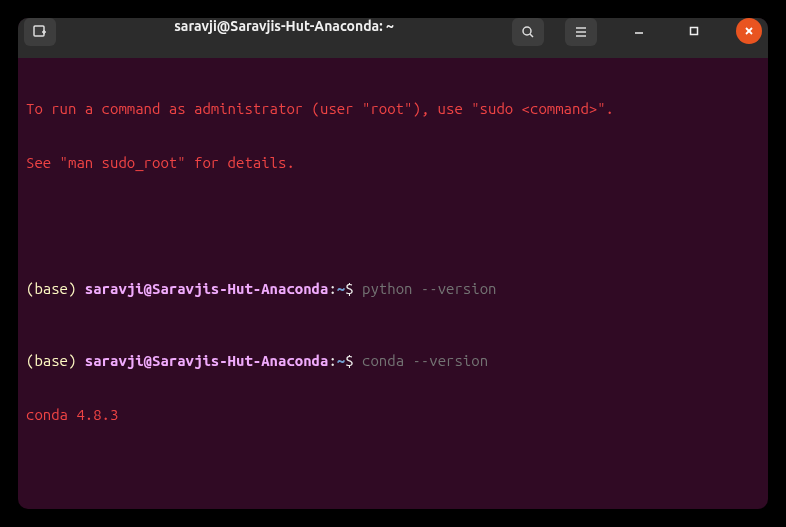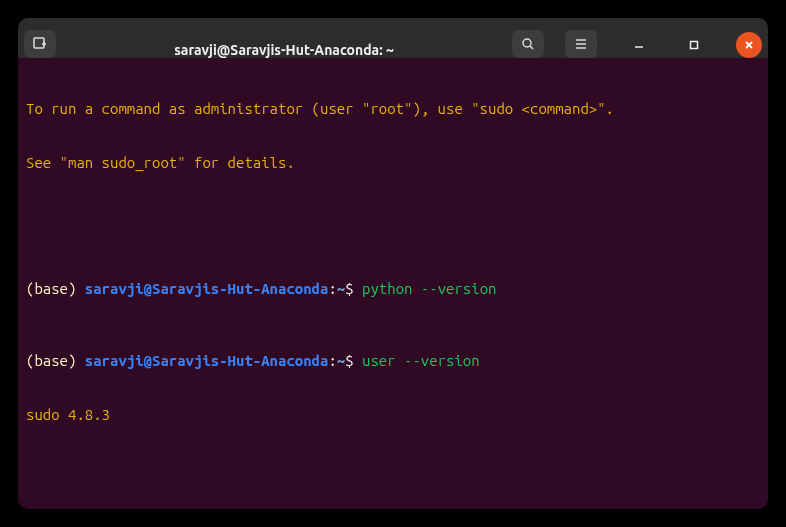--- a/index.html
+++ b/index.html
@@ -17,21 +17,21 @@
       border-radius: 10px;
       overflow: hidden;
       box-shadow: 0 4px 20px rgba(0,0,0,0.5);
       display: flex;
       flex-direction: column;
     }
     .titlebar {
       height: 40px;
       background: #2c2c2c;
       display: flex;
-      align-items: flex-end;
+      align-items: flex-start;
       padding: 0 6px;
       gap: 21px;
     }
     .tb-btn {
       width: 32px;
       height: 28px;
       border-radius: 6px;
       background: #3d3d3d;
       display: flex;
       align-items: center;
@@ -65,26 +65,26 @@
       padding: 6px 8px;
       font-size: 15px;
       line-height: 18px;
       color: #eeeeec;
       font-family: "Ubuntu Mono", "DejaVu Sans Mono", monospace;
       white-space: pre;
       overflow: hidden;
     }
     .line { white-space: pre-wrap; }
     .env { color: #fef9c3; }
-    .userhost { color: #3b82f6; font-weight: bold; }
+    .userhost { color: #f0abfc; font-weight: bold; }
     .colon { color: #eeeeec; }
     .path { color: #729fcf; font-weight: bold; }
     .dollar { color: #eeeeec; }
-    .cmd { color: #22c55e; }
-    .output { color: #eab308; }
+    .cmd { color: #737373; }
+    .output { color: #ef4444; }
   </style>
 </head>
 <body>
 
 <div class="window">
   <div class="titlebar">
     <div class="tb-btn">
       <svg viewBox="0 0 16 16">
         <rect x="2" y="2" width="10" height="10" fill="none" stroke="currentColor" stroke-width="1.5" rx="1"></rect>
         <line x1="10" y1="8" x2="14" y2="8" stroke="currentColor" stroke-width="1.5"></line>
@@ -123,18 +123,18 @@
     </div>
   </div>
 
   <div class="terminal">
     <div class="line output">To run a command as administrator (user "root"), use "sudo &lt;command&gt;".</div>
     <div class="line output">See "man sudo_root" for details.</div>
     <div class="line">&nbsp;</div>
 
     <div class="line"><span class="env">(base) </span><span class="userhost">saravji@Saravjis-Hut-Anaconda</span><span class="colon">:</span><span class="path">~</span><span class="dollar">$ </span><span class="cmd">python --version</span></div>
 
-    <div class="line"><span class="env">(base) </span><span class="userhost">saravji@Saravjis-Hut-Anaconda</span><span class="colon">:</span><span class="path">~</span><span class="dollar">$ </span><span class="cmd">user --version</span></div>
-    <div class="line output">sudo 4.8.3</div>
+    <div class="line"><span class="env">(base) </span><span class="userhost">saravji@Saravjis-Hut-Anaconda</span><span class="colon">:</span><span class="path">~</span><span class="dollar">$ </span><span class="cmd">conda --version</span></div>
+    <div class="line output">conda 4.8.3</div>
 
     
   </div>
 </div>
 
 </body></html>

